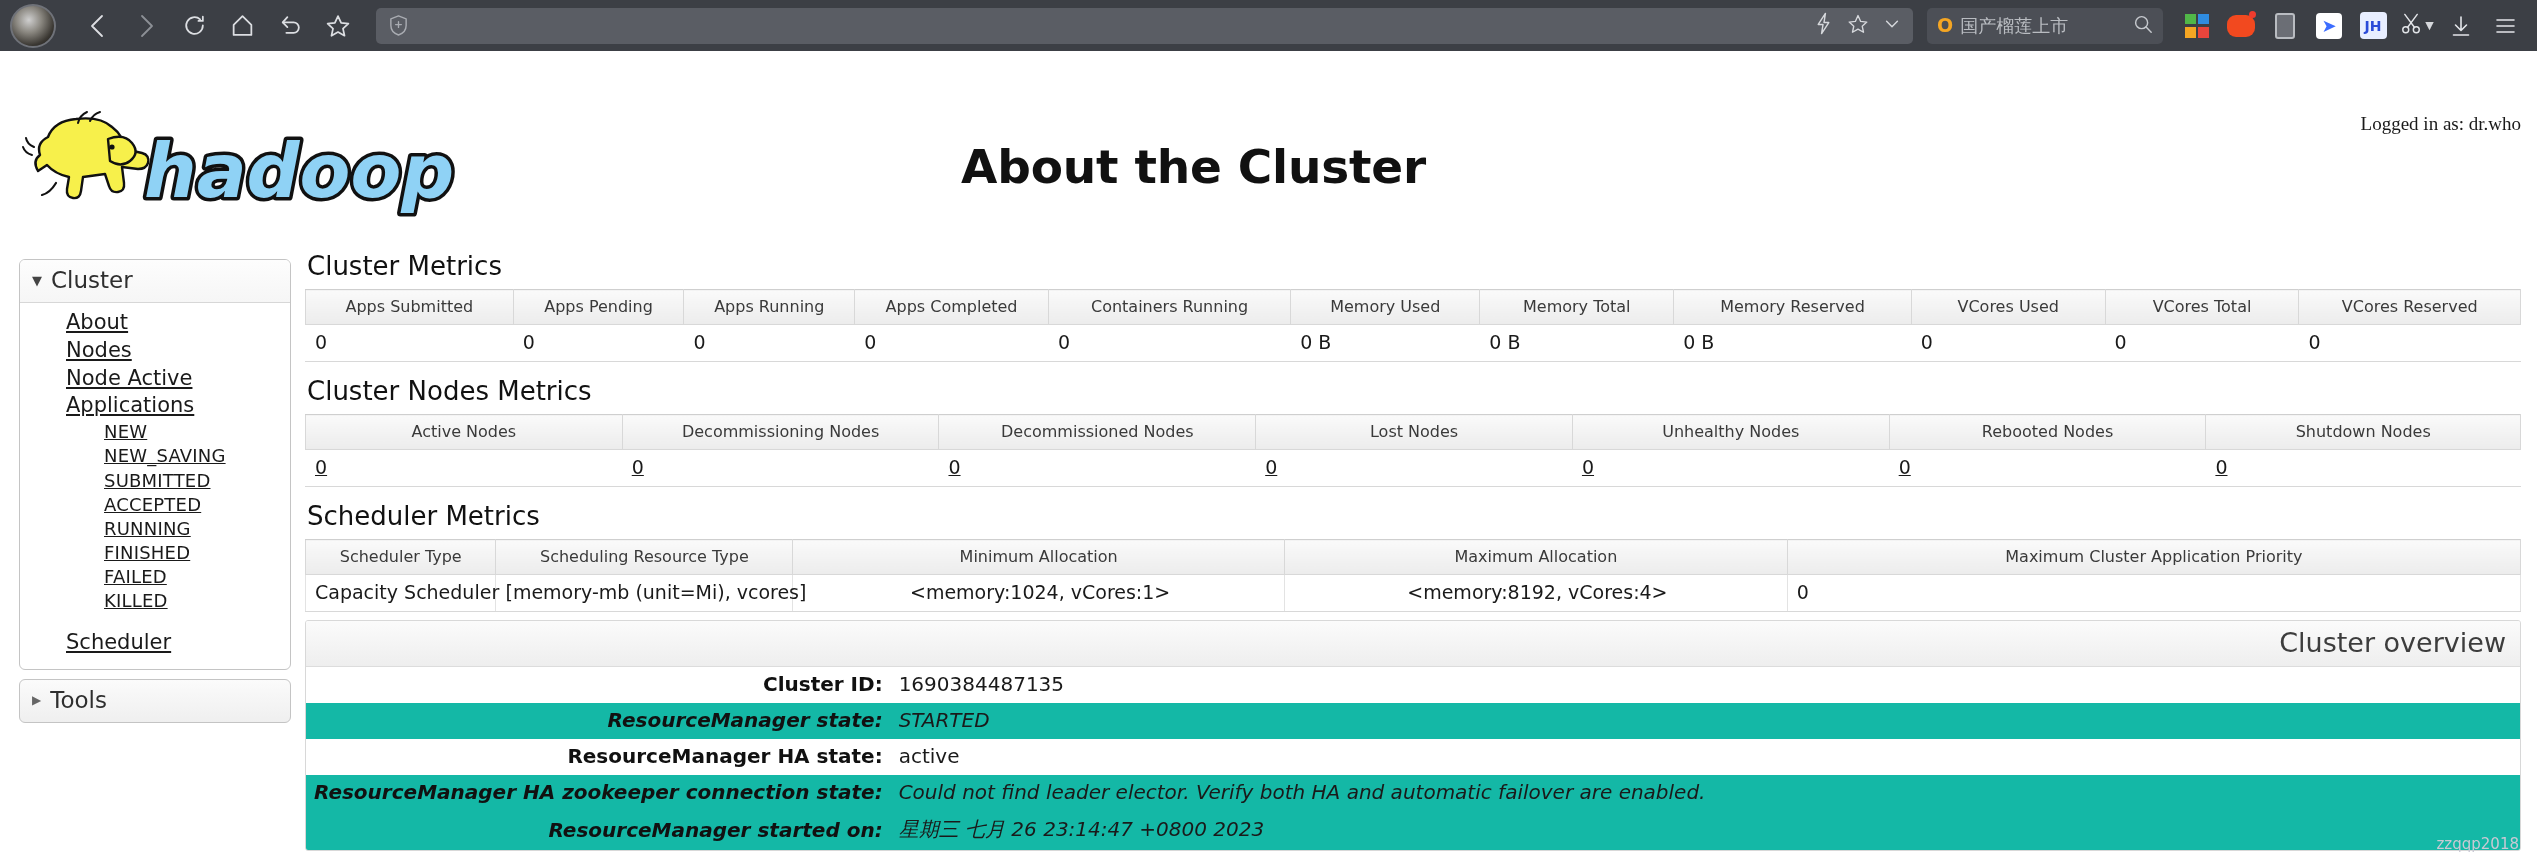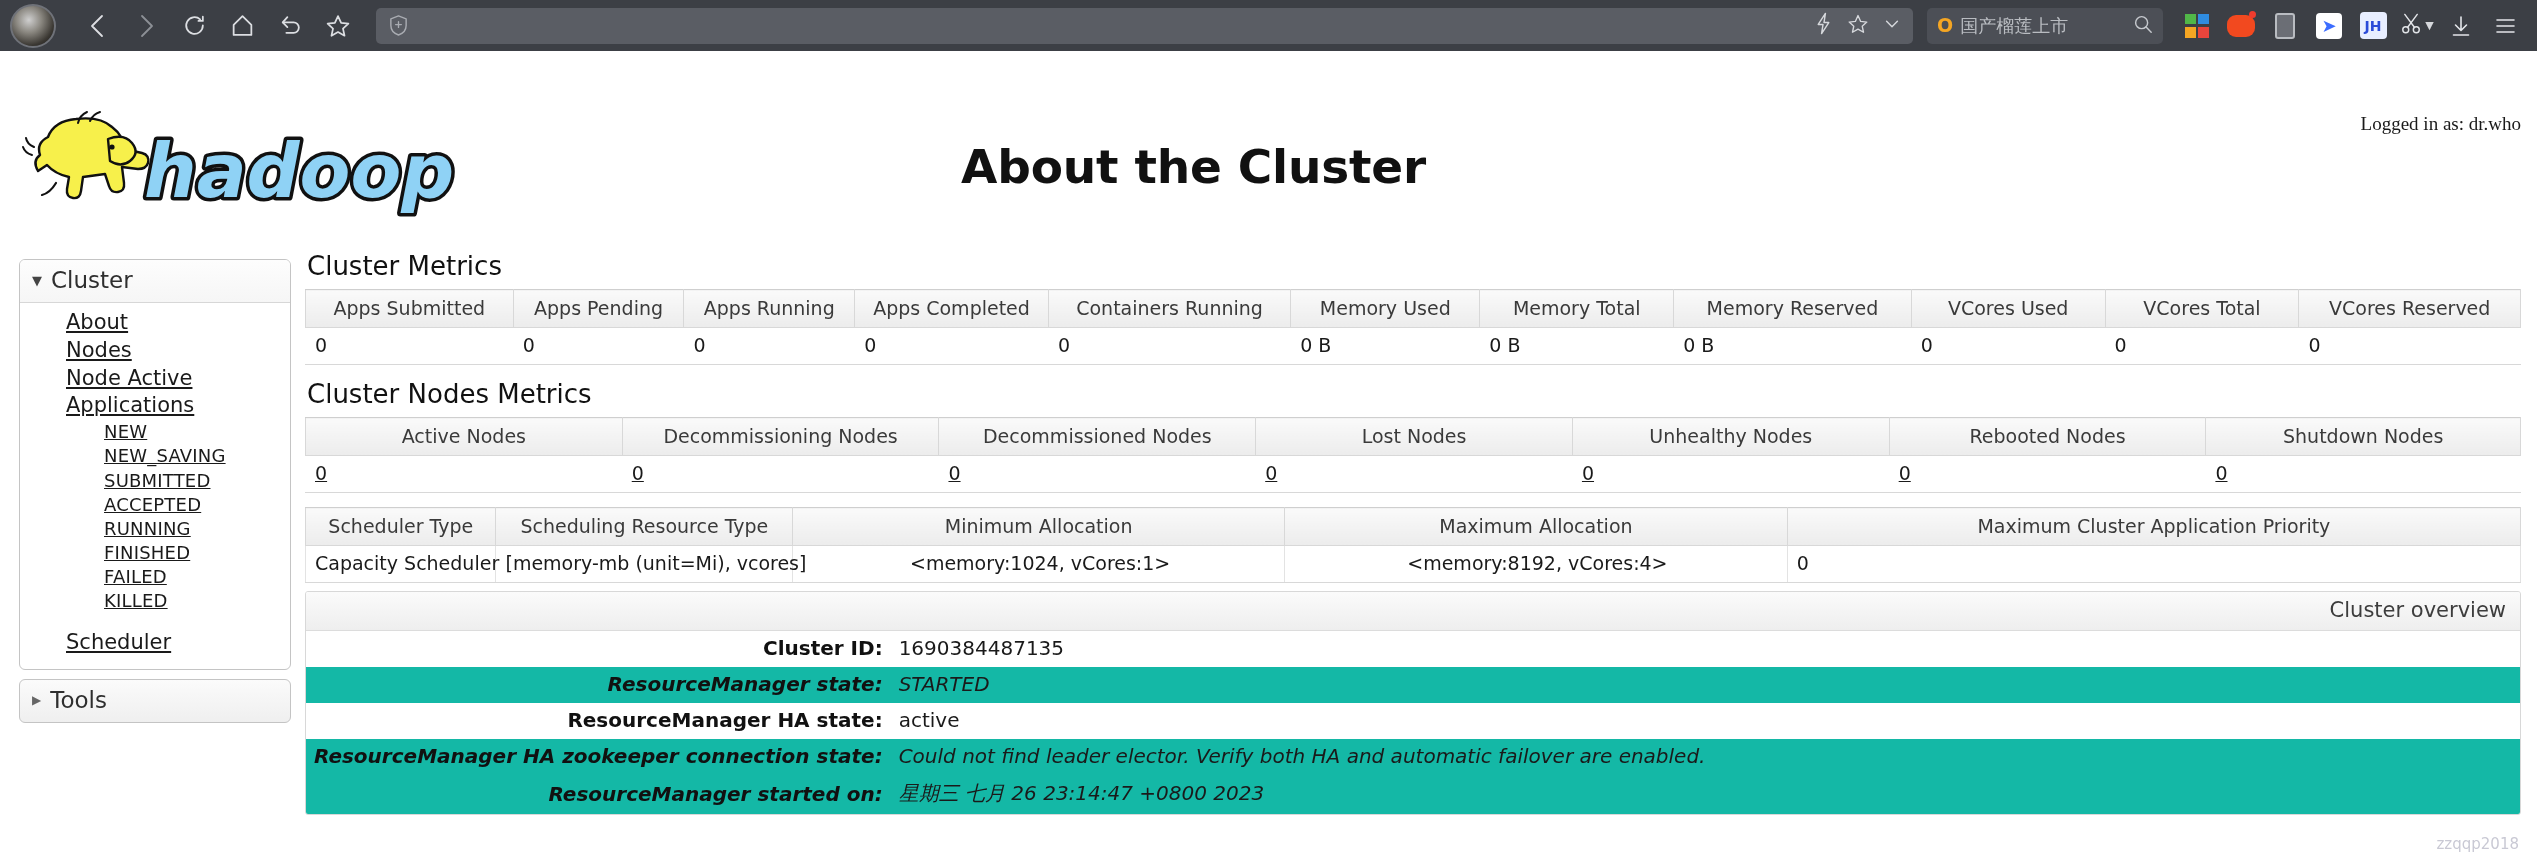--- a/index.html
+++ b/index.html
@@ -172,21 +172,21 @@
     width: 100%;
     border-collapse: collapse;
     font-family: "DejaVu Sans", sans-serif;
     margin-bottom: 14px;
     table-layout: fixed;
   }
   table.metrics th {
     background: linear-gradient(#fafafa, #ececec);
     border: 1px solid #d8d8d8;
     border-top: 1px solid #cfcfcf;
-    font-size: 19px;
+    font-size: 16px;
     font-weight: normal;
     color: #3a3a3a;
     padding: 7px 6px 8px 6px;
     text-align: center;
     white-space: nowrap;
   }
   table.metrics td {
     border-left: 1px solid #ffffff;
     border-right: 1px solid #ffffff;
     border-bottom: 1px solid #d8d8d8;
@@ -207,21 +207,21 @@
   .overview {
     border: 1px solid #d8d8d8;
     border-radius: 3px;
     overflow: hidden;
     font-family: "DejaVu Sans", sans-serif;
   }
   .overview-cap {
     background: linear-gradient(#fbfbfb, #eeeeee);
     border-bottom: 1px solid #dcdcdc;
     text-align: right;
-    font-size: 21px;
+    font-size: 27px;
     color: #3d3d3d;
     padding: 6px 14px 8px 0;
   }
   table.ovt { width: 100%; border-collapse: collapse; }
   table.ovt tr.odd td { background: #14b8a6; font-style: italic; }
   table.ovt tr.even td { background: #ffffff; }
   table.ovt td.k {
     width: 478px;
     text-align: right;
     font-weight: bold;
@@ -502,20 +502,21 @@
           <td class="linkcell"><a>0</a></td>
           <td class="linkcell"><a>0</a></td>
           <td class="linkcell"><a>0</a></td>
           <td class="linkcell"><a>0</a></td>
           <td class="linkcell"><a>0</a></td>
           <td class="linkcell"><a>0</a></td>
         </tr>
       </tbody>
     </table>
 
+    <div class="section-title">Scheduler Metrics</div>
     <table class="metrics bordered" style="margin-bottom:0">
       <colgroup>
         <col style="width:8.6%">
           <col style="width:13.4%">
           <col style="width:22.2%">
           <col style="width:22.7%">
           <col style="width:33.1%">
       </colgroup>
       <thead>
         <tr>

